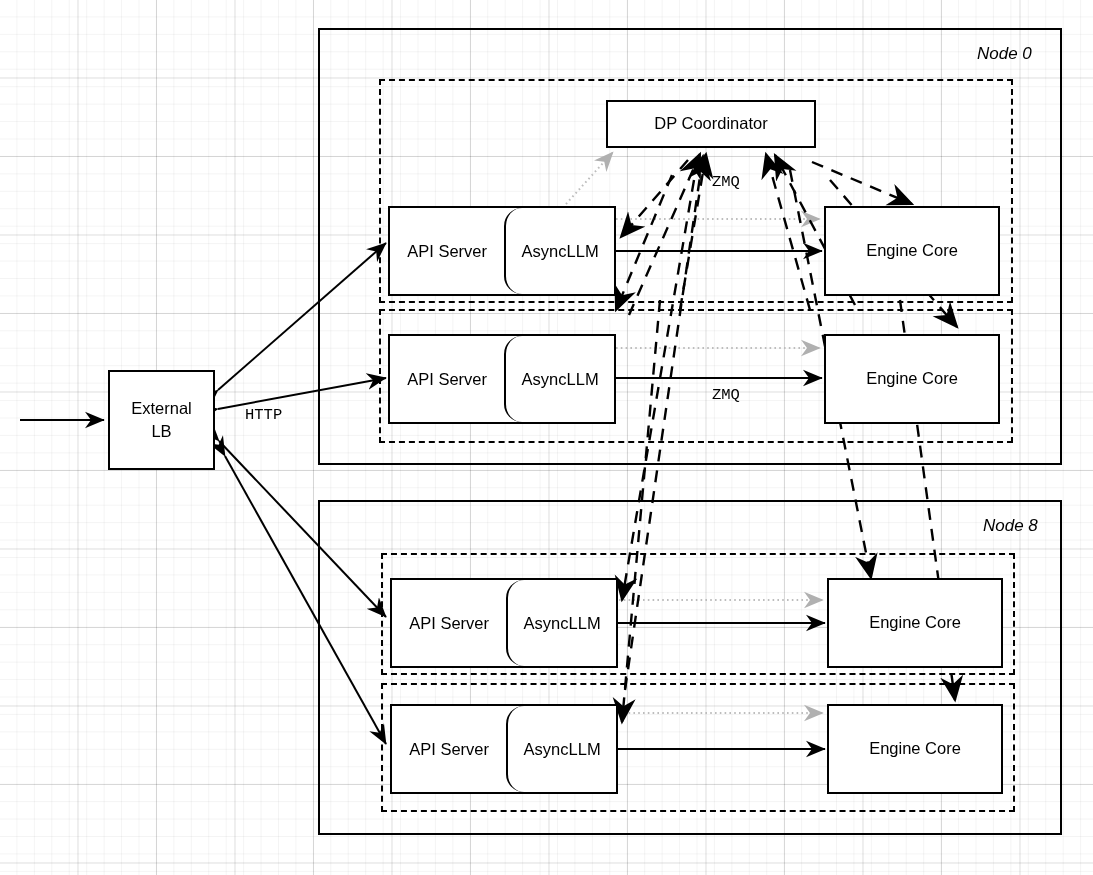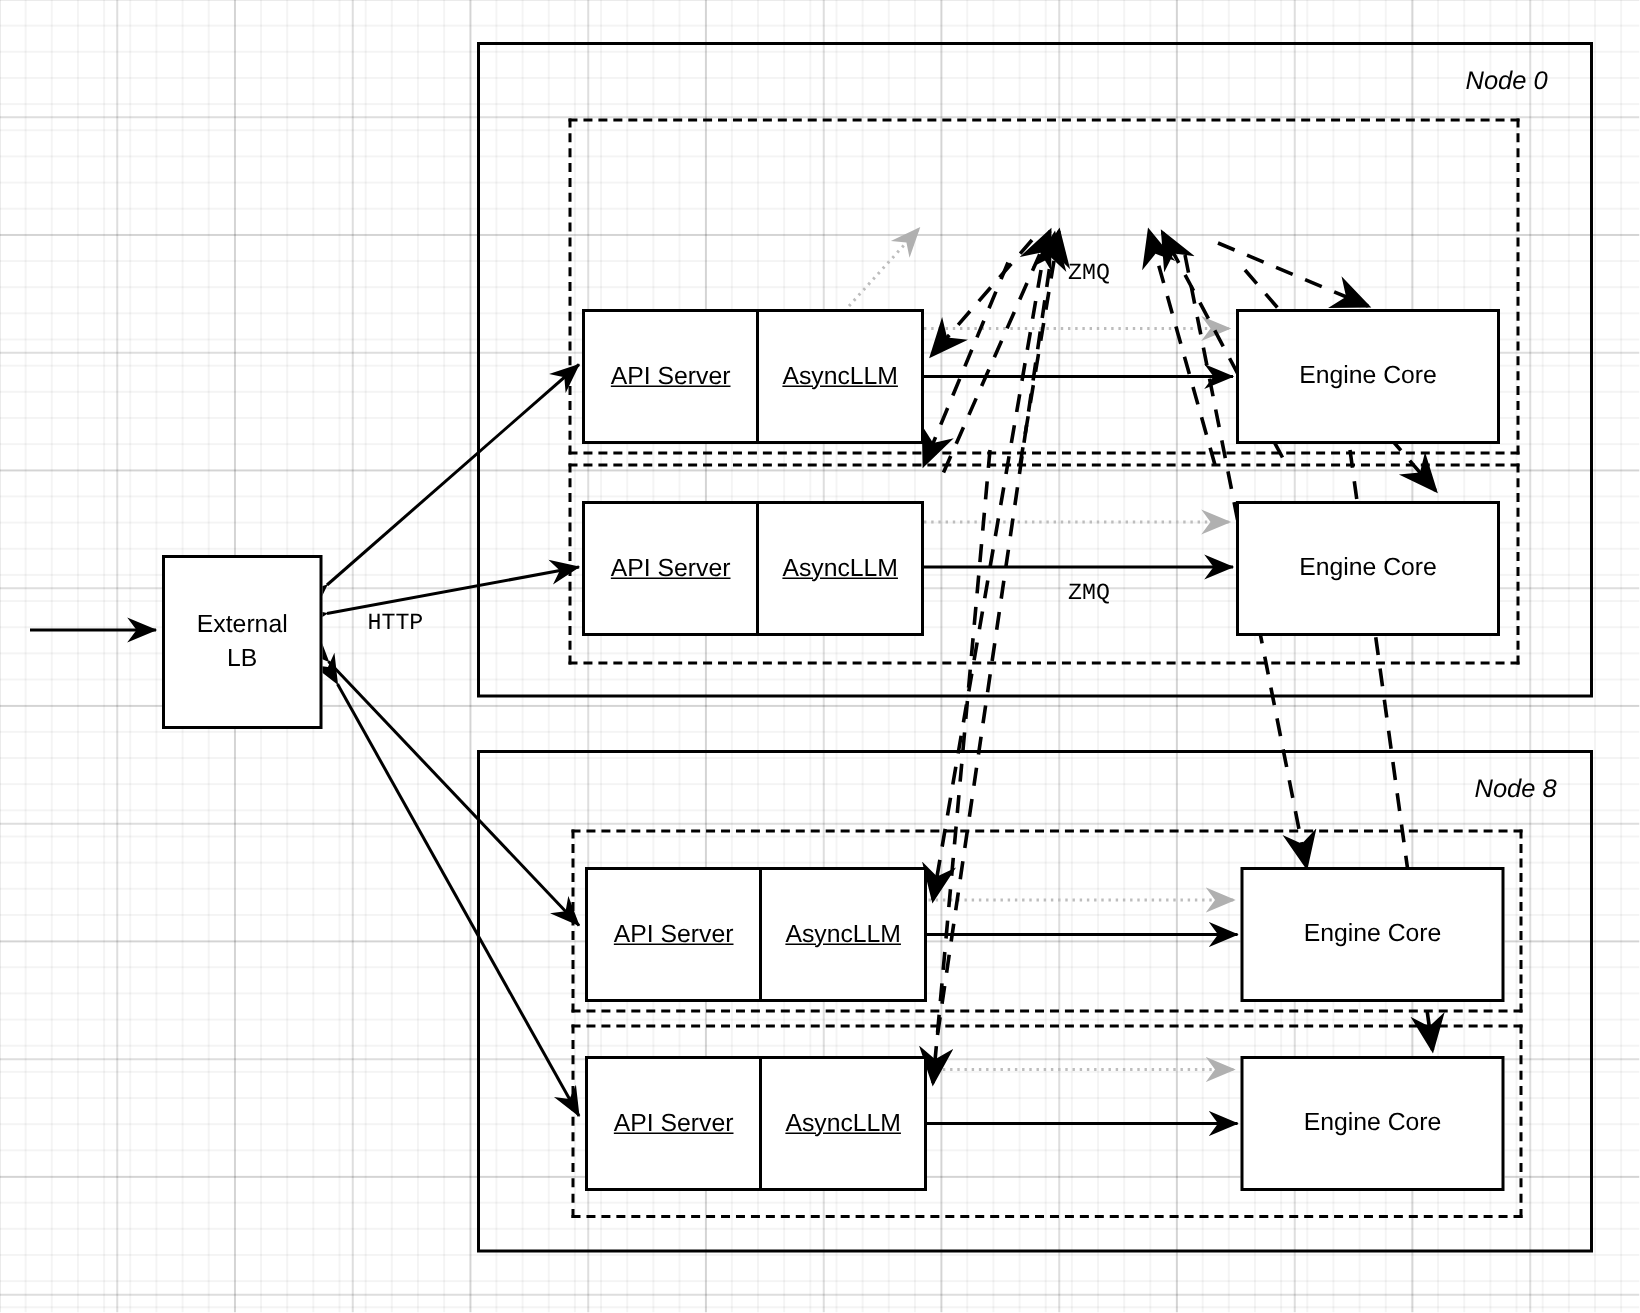--- a/index.html
+++ b/index.html
@@ -55,37 +55,37 @@
     box-sizing: border-box;
     border: 2px dashed #000000;
     background: transparent;
   }
   .unit {
     position: absolute;
     box-sizing: border-box;
     display: flex;
     border: 2px solid #000000;
     background: #ffffff;
-    text-decoration: underline;
   }
   .unit .cell {
     box-sizing: border-box;
     display: flex;
     align-items: center;
     justify-content: center;
     font-size: 16.5px;
     color: #000000;
     white-space: nowrap;
   }
   .unit .cell.api {
     width: 51%;
   }
   .unit .cell.async {
     width: 49%;
     border-left: 2px solid #000000;
+    border-radius: 18px;
   }
   .plain-box {
     position: absolute;
     box-sizing: border-box;
     display: flex;
     align-items: center;
     justify-content: center;
     text-align: center;
     border: 2px solid #000000;
     background: #ffffff;
@@ -154,31 +154,34 @@
     <line x1="830" y1="180" x2="957" y2="327" stroke="#000" stroke-width="2.4" stroke-dasharray="12 9" marker-end="url(#ah-big)"></line>
     <line x1="790" y1="170" x2="871" y2="578" stroke="#000" stroke-width="2.4" stroke-dasharray="12 9" marker-end="url(#ah-big)"></line>
     <line x1="900" y1="300" x2="955" y2="700" stroke="#000" stroke-width="2.4" stroke-dasharray="12 9" marker-end="url(#ah-big)"></line>
 
     <line x1="688" y1="160" x2="621" y2="237" stroke="#000" stroke-width="2.4" stroke-dasharray="12 9" marker-end="url(#ah-big)"></line>
     <line x1="672" y1="175" x2="616" y2="310" stroke="#000" stroke-width="2.4" stroke-dasharray="12 9" marker-end="url(#ah-big)"></line>
     <line x1="694" y1="180" x2="622" y2="600" stroke="#000" stroke-width="2.4" stroke-dasharray="12 9" marker-end="url(#ah-big)"></line>
     <line x1="660" y1="300" x2="622" y2="722" stroke="#000" stroke-width="2.4" stroke-dasharray="12 9" marker-end="url(#ah-big)"></line>
   </svg>
 
-  <div class="plain-box" style="left:108px; top:370px; width:107px; height:116px;">
+  <div class="plain-box" style="left:108px; top:370px; width:107px; height:100px;">
     <span>
       <span>External</span><br>
       <span>LB</span>
     </span>
   </div>
   <div class="edge-label" style="left:245px; top:406px;">HTTP</div>
 
   <div class="node-box" style="left:318px; top:28px; width:744px; height:437px;"></div>
   <div class="node-label" style="left:977px; top:44px;">Node 0</div>
 
+  <div class="plain-box" style="left:606px; top:100px; width:210px; height:48px;">
+    <span>DP Coordinator</span>
+  </div>
 
   <div class="dp-group" style="left:379px; top:79px; width:634px; height:224px;"></div>
   <div class="unit" style="left:388px; top:206px; width:228px; height:90px;">
     <div class="cell api">API Server</div>
     <div class="cell async">AsyncLLM</div>
   </div>
   <div class="plain-box" style="left:824px; top:206px; width:176px; height:90px;">
     <span>Engine Core</span>
   </div>
   <div class="edge-label" style="left:712px; top:173px;">ZMQ</div>

